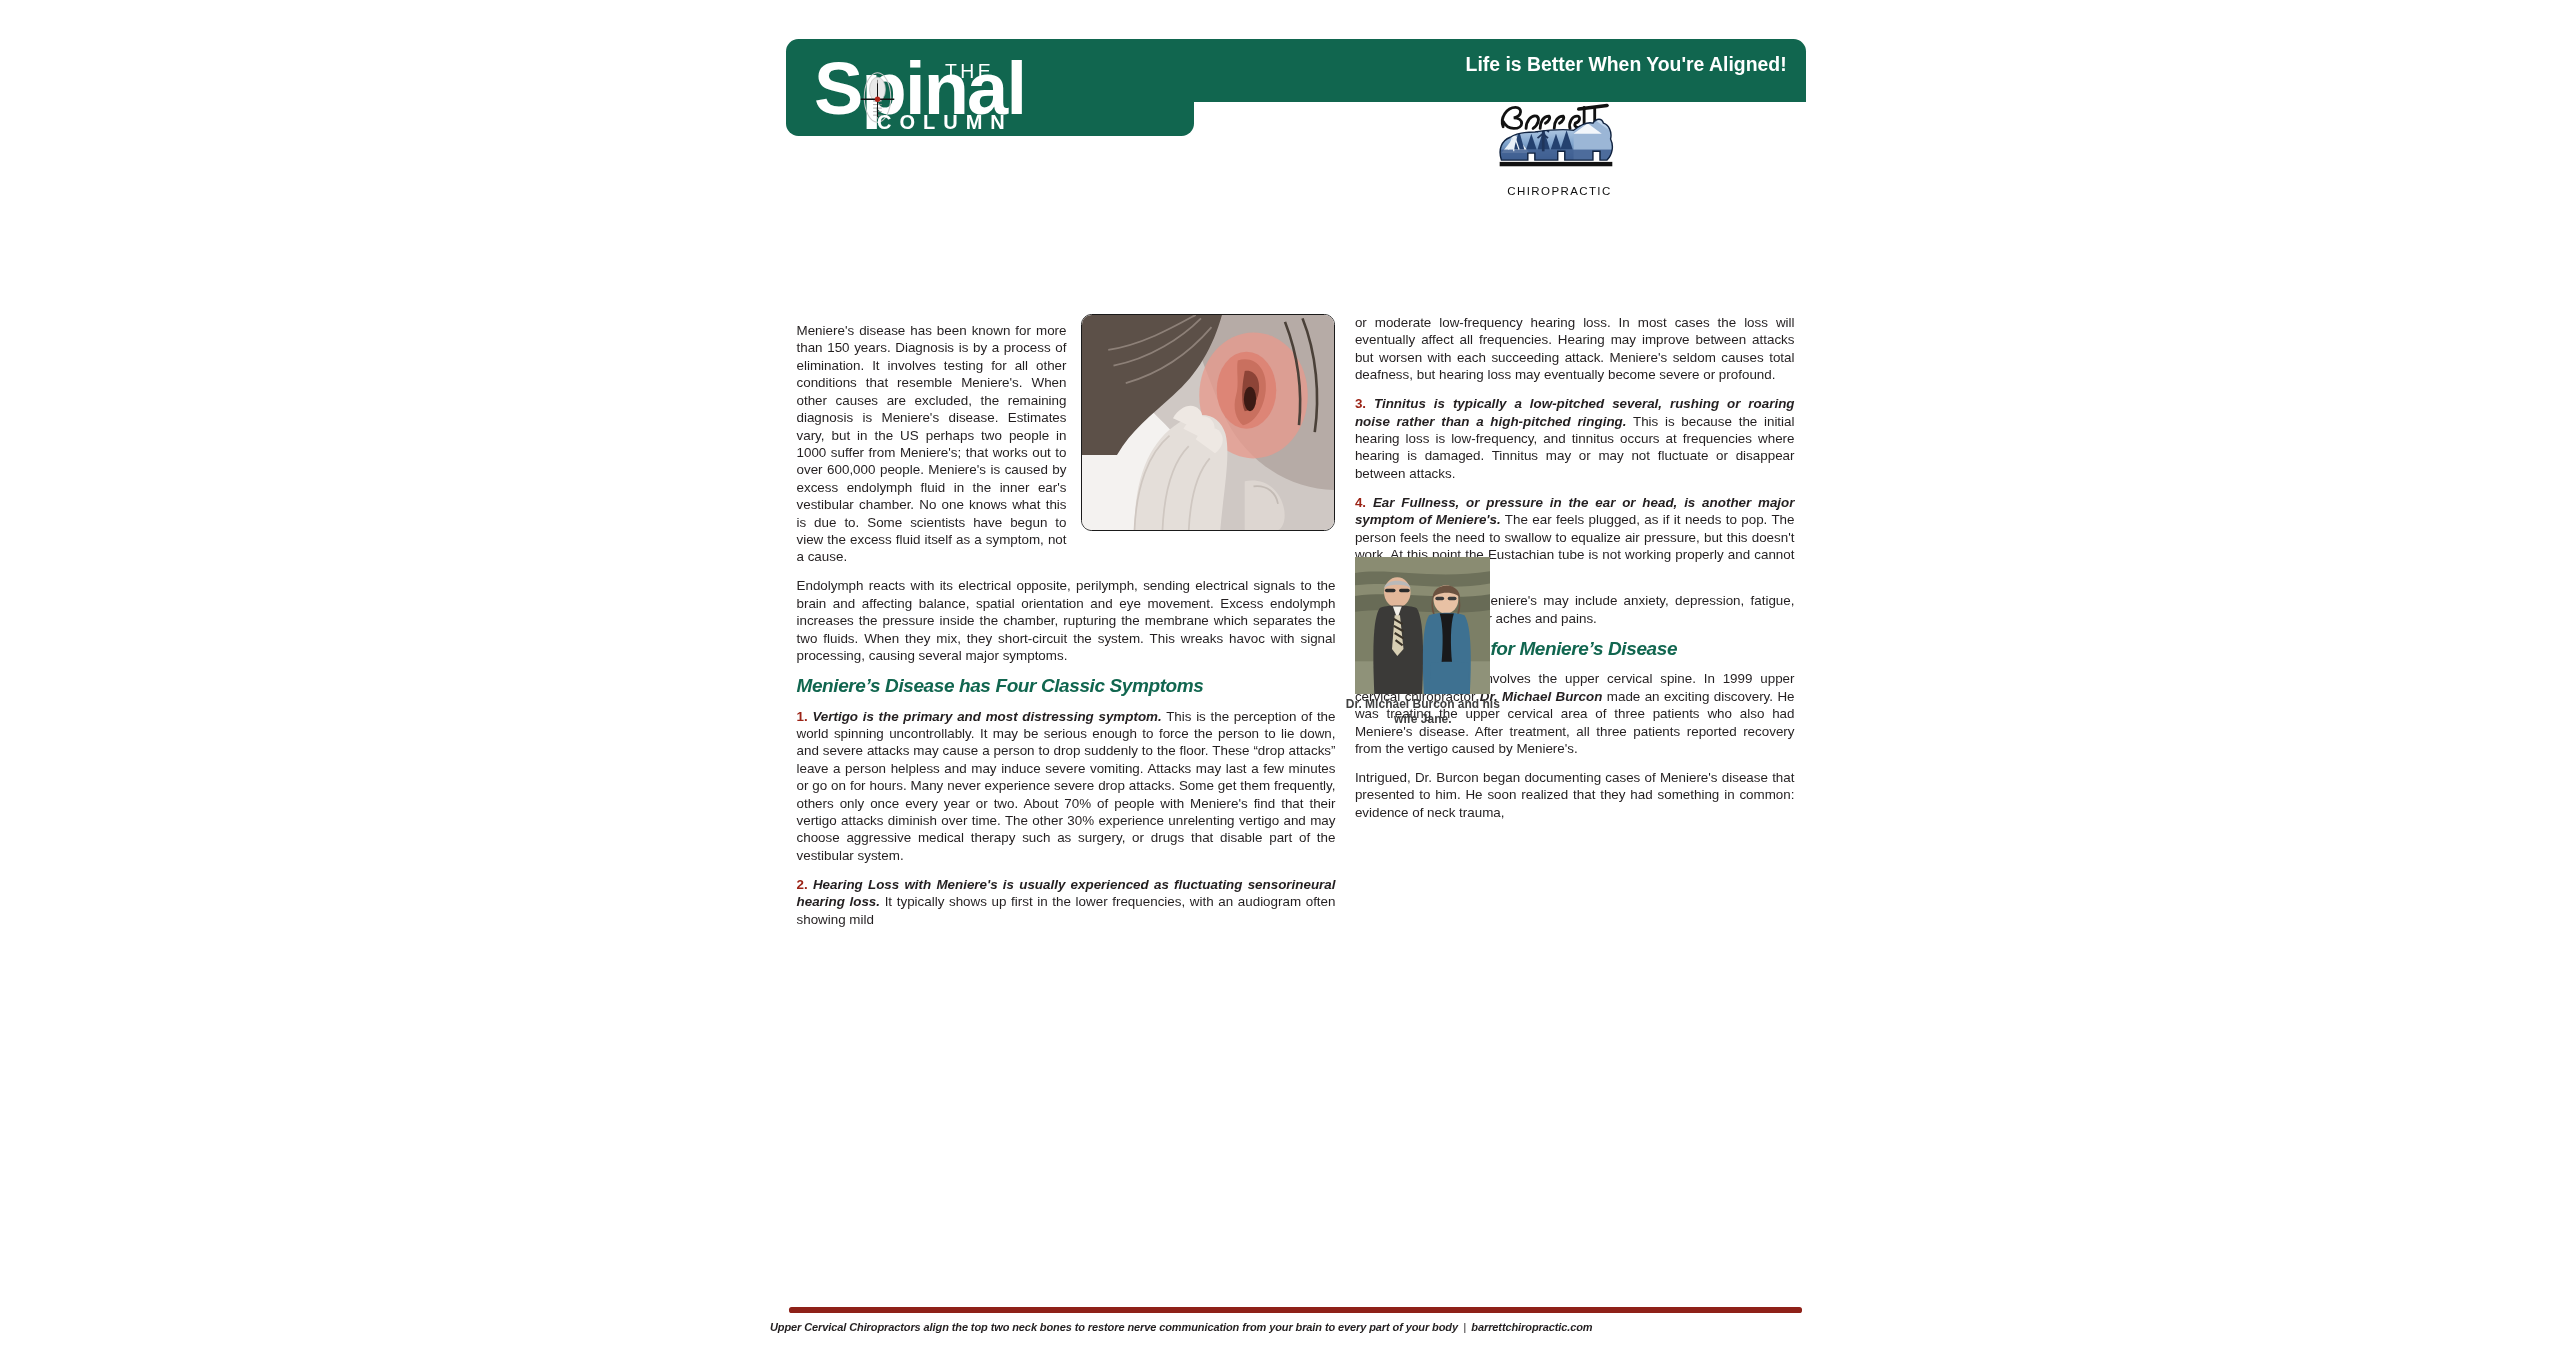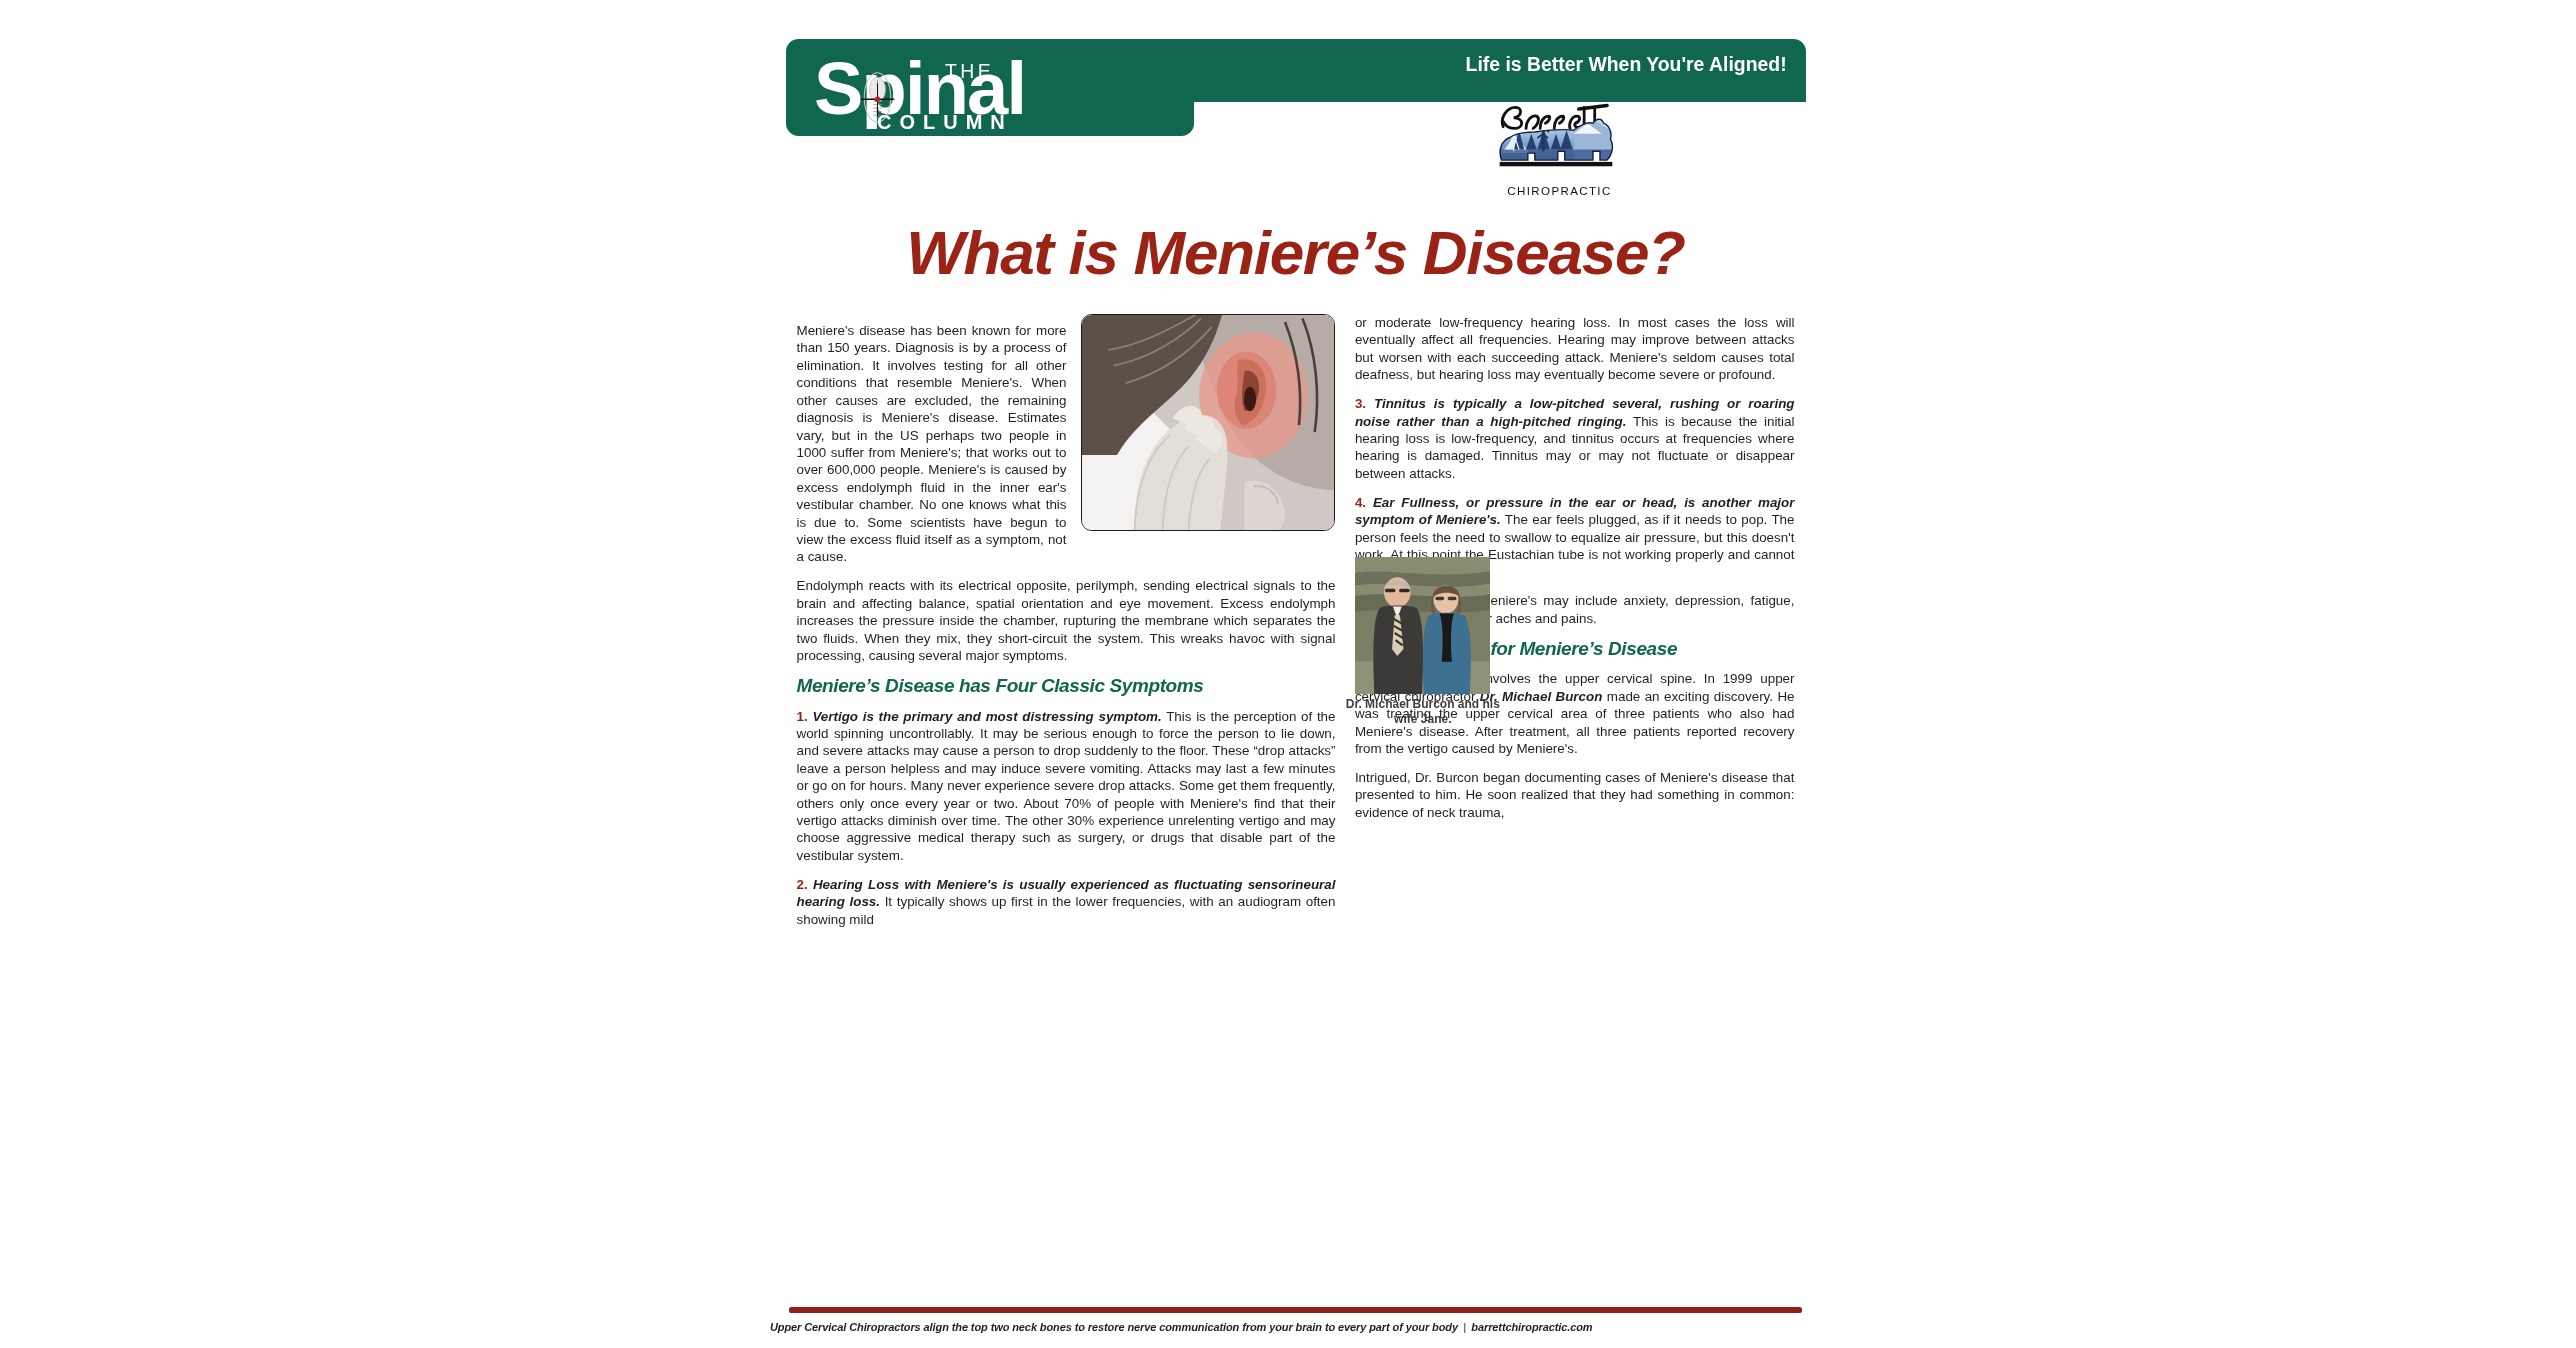--- a/index.html
+++ b/index.html
@@ -343,21 +343,20 @@
                  C122 26 128 26 130 32 C136 34 140 42 138 50
                  C142 58 140 68 134 74
                  L126 74 L126 64 L118 64 L118 74
                  L86 74 L86 64 L78 64 L78 74
                  L52 74 L52 66 L44 66 L44 74 Z" fill="none" stroke="#10223f" stroke-width="1.6"></path>
         <rect x="12" y="76" width="128" height="5" fill="#111"></rect>
       </svg>
       <div class="logo-word">CHIROPRACTIC</div>
     </div>
 
-    <div class="headline">What is Meniere’s Disease?</div>
 
     <div class="body-area">
 
       <div class="ear-photo">
         <svg class="ear-inner" viewBox="0 0 288 246" preserveAspectRatio="xMidYMid slice">
           <rect width="288" height="246" fill="#f4f2f0"></rect>
           <path d="M0 0 H288 V246 H150 C150 180 120 150 90 120 C60 92 30 40 18 0 Z" fill="#cfc8c4"></path>
           <path d="M120 0 H288 V200 C240 200 190 170 165 120 C148 82 132 40 120 0 Z" fill="#b6aba6"></path>
           <ellipse cx="196" cy="92" rx="62" ry="72" fill="#e89a8c" opacity="0.75"></ellipse>
           <ellipse cx="188" cy="86" rx="34" ry="44" fill="#dd8273" opacity="0.9"></ellipse>

